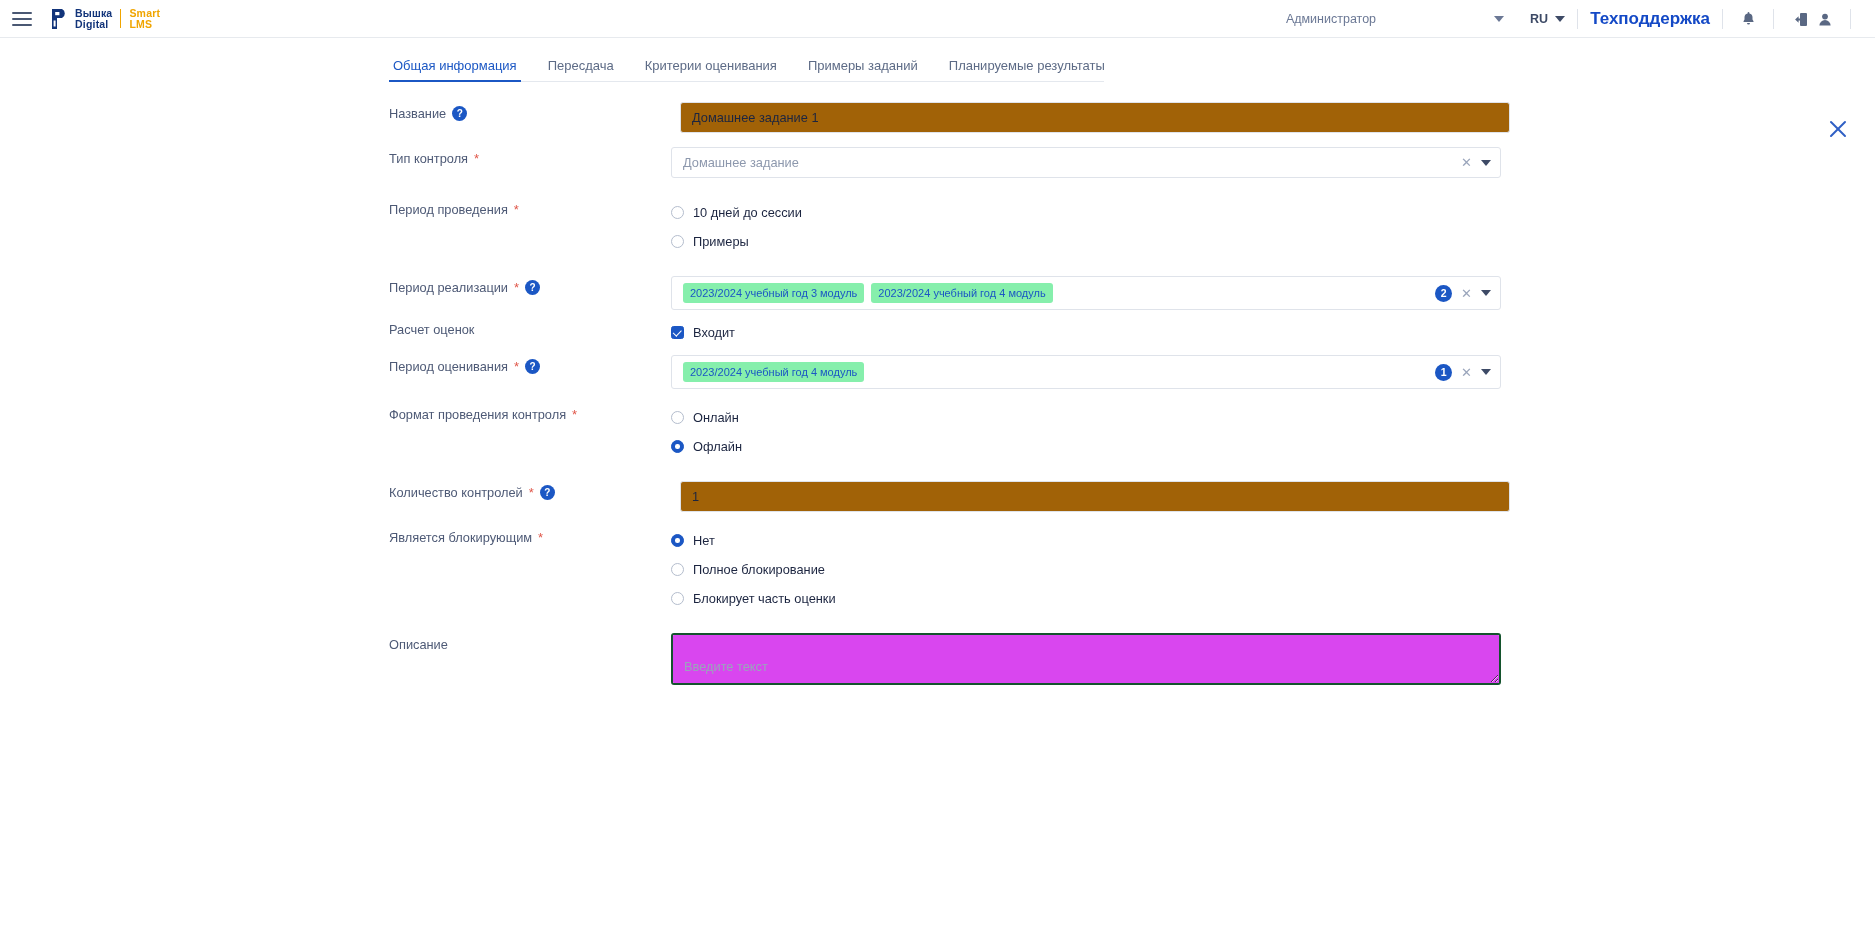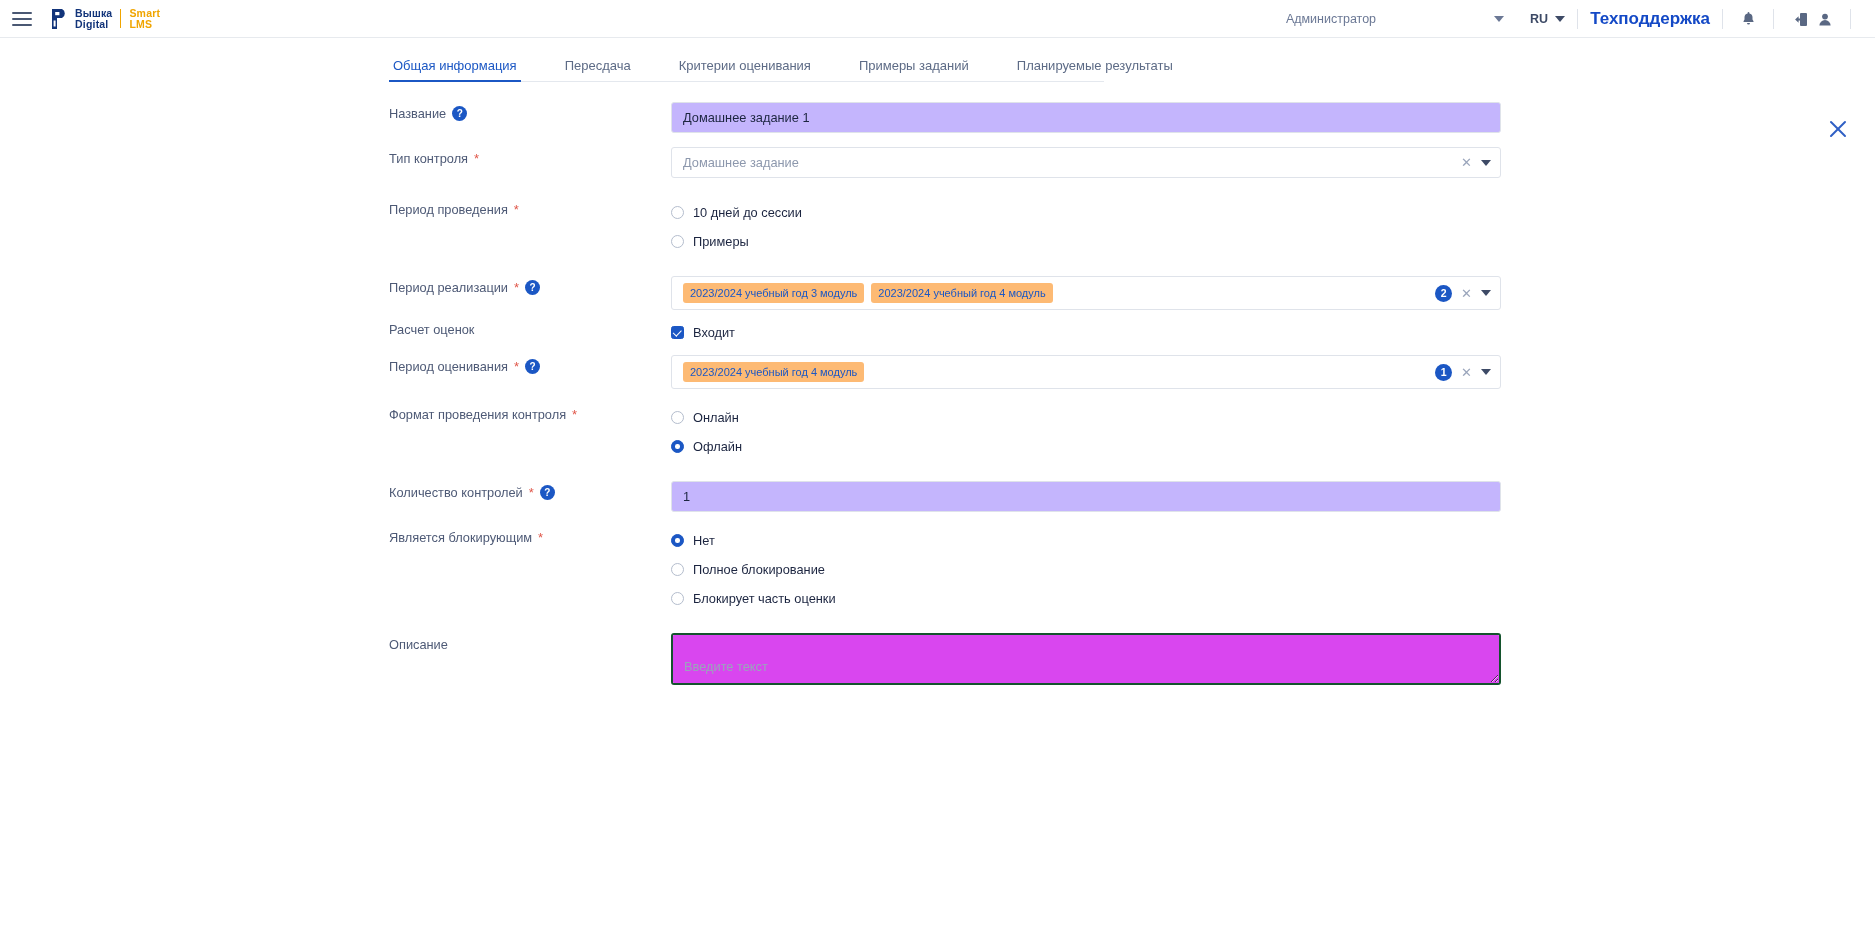--- a/index.html
+++ b/index.html
@@ -87,21 +87,21 @@
     font-size: 21px;
     color: #1c2540;
     font-weight: 600;
     letter-spacing: .1px;
   }
 
   .tabs {
     margin: 16px 0 12px 389px;
     width: 715px;
     display: flex; align-items: flex-end;
-    gap: 40px;
+    gap: 23px;
     border-bottom: 1px solid #e4e8ee;
     height: 28px;
   }
   .tab {
     font-size: 13px;
     color: #5d6b86;
     padding: 0 4px 7px 4px;
     cursor: pointer;
     white-space: nowrap;
     border-bottom: 2px solid transparent;
@@ -130,25 +130,26 @@
     background: #1b57c4; color: #fff;
     font-size: 10px; font-weight: bold;
     display: inline-flex; align-items: center; justify-content: center;
     cursor: pointer; flex: 0 0 15px;
   }
   .ctl { width: 830px; flex: 0 0 830px; }
 
   .tinput {
     width: 100%; height: 31px;
     border: 1px solid #dfe3ea; border-radius: 3px;
-    background: #c4b5fd;
+    background: #a16207;
     font-size: 12.8px; color: #1c2540;
     padding: 0 11px;
     font-family: "Liberation Sans", sans-serif;
     outline: none;
+    margin-left: 9px;
   }
   .tinput::placeholder { color: #9aa5bb; }
 
   .selbox {
     position: relative;
     width: 100%; min-height: 31px;
     border: 1px solid #dfe3ea; border-radius: 3px;
     background: #fff;
     display: flex; align-items: center;
     padding: 0 58px 0 11px;
@@ -163,21 +164,21 @@
     font-size: 13px; color: #9aa5bb; cursor: pointer; line-height: 1;
   }
   .badge {
     min-width: 17px; height: 17px; padding: 0 4px;
     background: #1b57c4; color: #fff; border-radius: 9px;
     font-size: 10.5px; font-weight: bold;
     display: inline-flex; align-items: center; justify-content: center;
   }
   .chips { display: flex; align-items: center; gap: 7px; flex-wrap: wrap; padding: 6px 0; }
   .chip {
-    background: #fdba74; color: #1b57c4;
+    background: #86efac; color: #1b57c4;
     font-size: 11px;
     border-radius: 3px;
     padding: 4px 7px;
     white-space: nowrap;
   }
 
   .opt {
     display: flex; align-items: center; gap: 9px;
     height: 29px;
     cursor: pointer;

